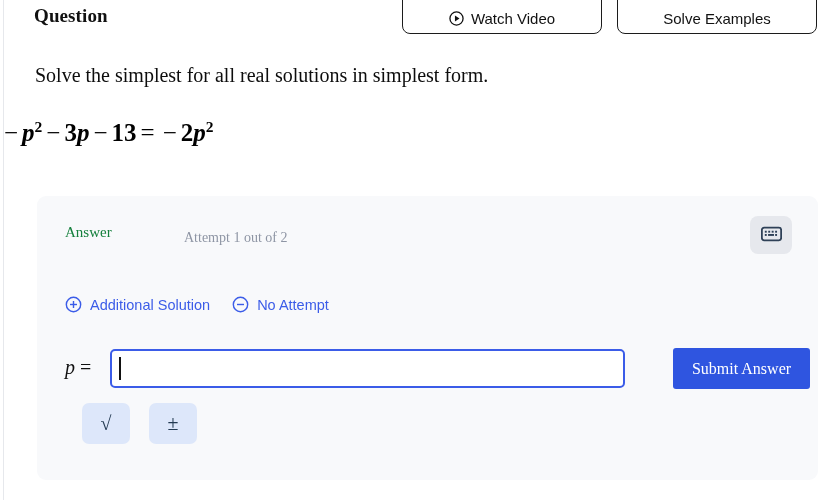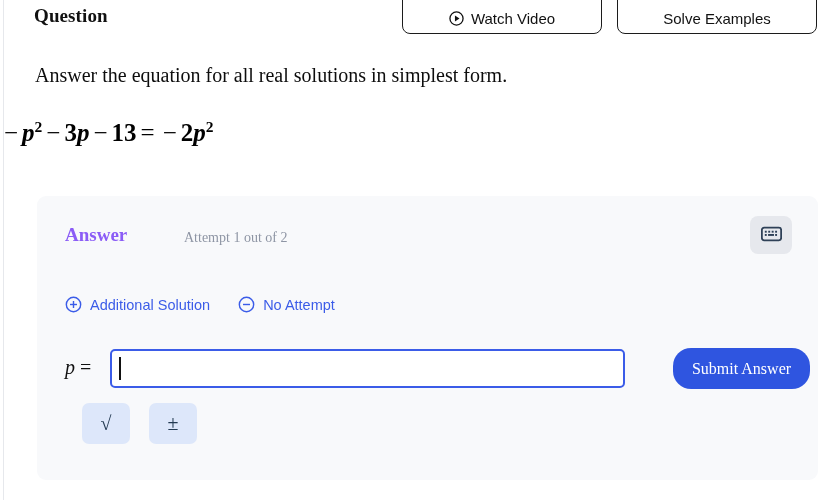--- a/index.html
+++ b/index.html
@@ -138,23 +138,23 @@
     width: 781px;
     height: 284px;
     background: #f8f9fb;
     border-radius: 9px;
   }
 
   .answer-label {
     position: absolute;
     left: 28px;
     top: 28px;
-    font-size: 19px;
-    font-weight: bold;
-    color: #8b5cf6;
+    font-size: 15px;
+    font-weight: normal;
+    color: #15803d;
   }
   .attempt-label {
     position: absolute;
     left: 119px;
     top: 34px;
     font-size: 14px;
     color: #8e95a4;
     margin-left: 28px;
   }
 
@@ -174,21 +174,21 @@
     padding: 0;
   }
 
   
   .solution-links {
     position: absolute;
     left: 28px;
     top: 100px;
     display: flex;
     align-items: center;
-    gap: 28px;
+    gap: 22px;
   }
   .sol-link {
     display: flex;
     align-items: center;
     gap: 8px;
     color: #3b5ce8;
     font-family: "Liberation Sans", "DejaVu Sans", sans-serif;
     font-size: 14.5px;
     cursor: pointer;
     background: none;
@@ -248,21 +248,21 @@
     background: #111;
   }
   .submit-btn {
     position: absolute;
     left: 608px;
     top: -1px;
     width: 137px;
     height: 41px;
     background: #2f55e0;
     border: none;
-    border-radius: 18px;
+    border-radius: 3px;
     color: #ffffff;
     font-family: "Liberation Serif", "DejaVu Serif", serif;
     font-size: 16px;
     cursor: pointer;
   }
 
   
   .tool-row {
     position: absolute;
     left: 45px;
@@ -304,21 +304,21 @@
         </svg>
       </span>
       <span>Watch Video</span>
     </div>
 
     <div class="header-btn btn-show-examples">
       <span>Solve Examples</span>
     </div>
   </div>
 
-  <div class="prompt">Answer the equation for all real solutions in simplest form.</div>
+  <div class="prompt">Solve the simplest for all real solutions in simplest form.</div>
 
   <div class="equation">
     <span class="op">−</span><span class="var">p</span><sup>2</sup><span class="op">−</span><span class="num">3</span><span class="var">p</span><span class="op">−</span><span class="num">13</span><span class="op">=</span><span class="op">−</span><span class="num">2</span><span class="var">p</span><sup>2</sup>
   </div>
 
   <div class="answer-panel">
 
     <div class="answer-label">Answer</div>
 
     <div class="attempt-label">Attempt 1 out of 2</div>

